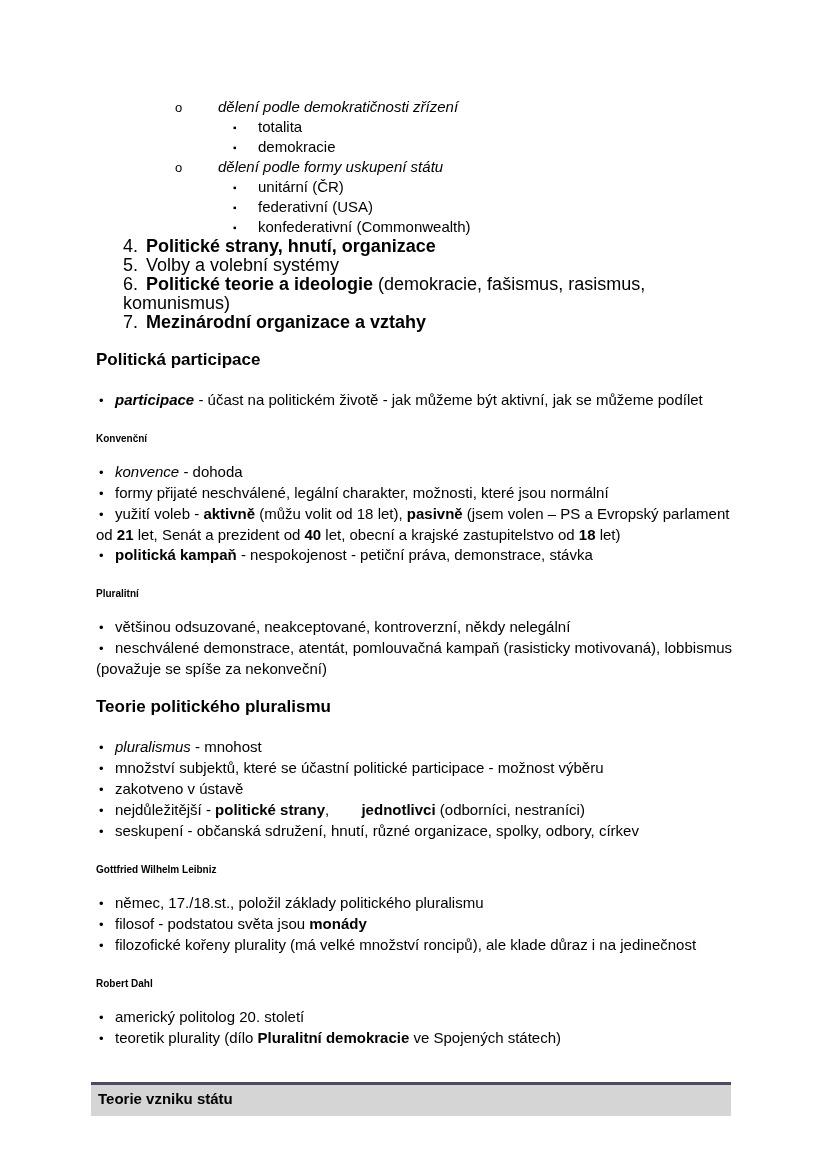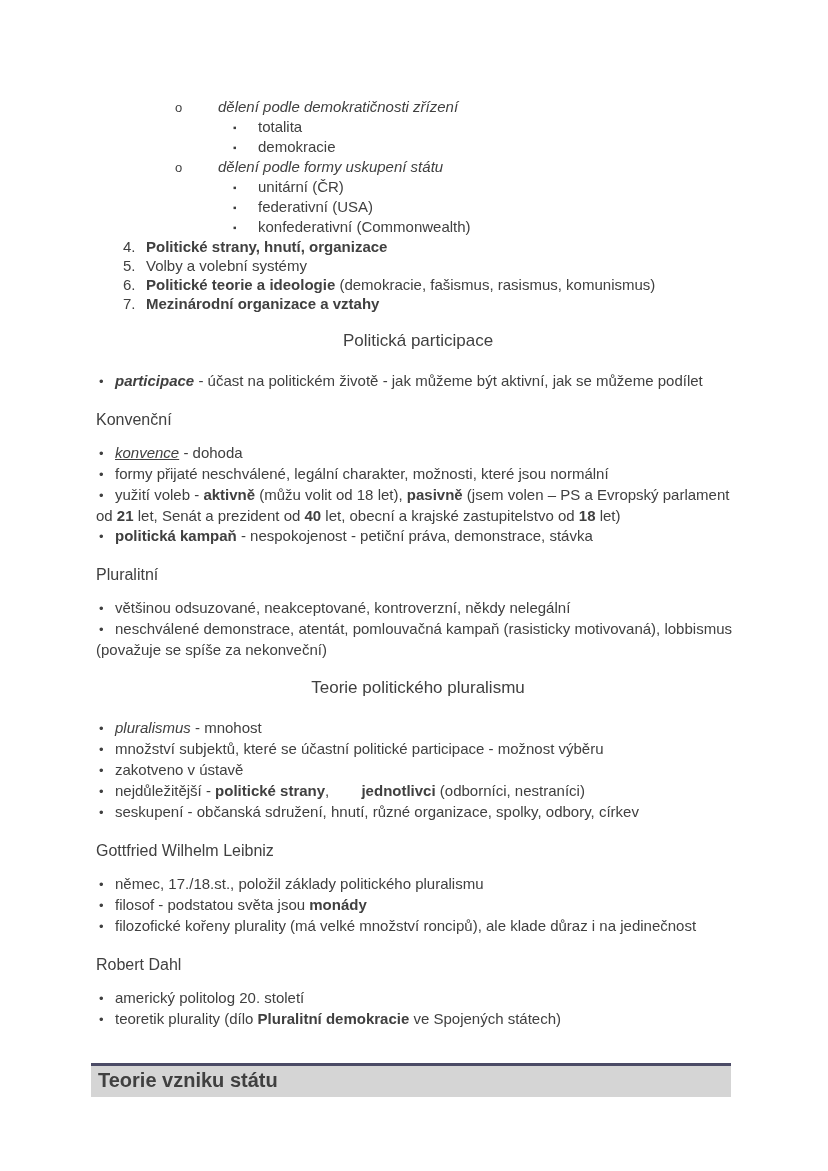--- a/index.html
+++ b/index.html
@@ -1,41 +1,41 @@
 <!DOCTYPE html>
 <html><head>
 <meta charset="utf-8">
 <style>
   html,body{margin:0;padding:0;background:#ffffff;}
   .page{
     position:relative;
     width:828px;height:1171px;
     background:#ffffff;
     font-family:"Liberation Sans", sans-serif;
-    color:#404040;
+    color:#000000;
     overflow:hidden;
   }
   .content{
     position:absolute;
     left:96px;top:97px;
     width:644px;
   }
   
   .o-row{padding-left:79px;font-size:15px;line-height:19px;}
   .o-b{display:inline-block;width:43px;font-size:13px;}
   .it{font-style:italic;}
   .sq-row{padding-left:137px;font-size:15px;line-height:19px;}
   .sq-b{display:inline-block;width:25px;font-size:10px;vertical-align:1px;}
-  .num-row{padding-left:27px;font-size:15px;line-height:19px;}
+  .num-row{padding-left:27px;font-size:18px;line-height:19px;}
   .num{display:inline-block;width:23px;}
   
-  .h2{font-size:17px;line-height:22px;font-weight:400;margin:17px 0 19px 0;text-align:center;}
-  .h3{font-size:16px;line-height:20px;font-weight:400;margin:18px 0 13px 0;}
+  .h2{font-size:17px;line-height:22px;font-weight:700;margin:17px 0 19px 0;}
+  .h3{font-size:10px;line-height:20px;font-weight:700;margin:18px 0 13px 0;}
   .h1bar{
-    font-size:20px;line-height:24px;font-weight:700;
+    font-size:15px;line-height:24px;font-weight:700;
     margin:33px 9px 0 -5px;
     padding:2px 8px 5px 7px;
     background:#d5d5d5;
     border-top:3px solid #4b4b66;
   }
   
   .li{font-size:15px;line-height:20px;}
   .b-disc{display:inline-block;width:16px;padding-left:3px;font-size:13px;}
 </style>
 </head>
@@ -79,21 +79,21 @@
       <span class="num">7.</span><span><span style="font-weight: 700;">Mezinárodní organizace a vztahy</span></span>
     </div>
 
     <div class="h2">Politická participace</div>
     <div class="li">
       <span class="b-disc">•</span><span><span style="font-weight: 700; font-style: italic;">participace</span><span> - účast na politickém životě - jak můžeme být aktivní, jak se můžeme podílet</span></span>
     </div>
 
     <div class="h3">Konvenční</div>
     <div class="li">
-      <span class="b-disc">•</span><span><span style="font-style: italic; text-decoration: underline;">konvence</span><span> - dohoda</span></span>
+      <span class="b-disc">•</span><span><span style="font-style: italic;">konvence</span><span> - dohoda</span></span>
     </div>
     <div class="li">
       <span class="b-disc">•</span><span><span>formy přijaté neschválené, legální charakter, možnosti, které jsou normální</span></span>
     </div>
     <div class="li">
       <span class="b-disc">•</span><span><span>yužití voleb - </span><span style="font-weight: 700;">aktivně</span><span> (můžu volit od 18 let), </span><span style="font-weight: 700;">pasivně</span><span> (jsem volen – PS a Evropský parlament od </span><span style="font-weight: 700;">21</span><span> let, Senát a prezident od </span><span style="font-weight: 700;">40</span><span> let, obecní a krajské zastupitelstvo od </span><span style="font-weight: 700;">18</span><span> let)</span></span>
     </div>
     <div class="li">
       <span class="b-disc">•</span><span><span style="font-weight: 700;">politická kampaň</span><span> - nespokojenost - petiční práva, demonstrace, stávka</span></span>
     </div>

